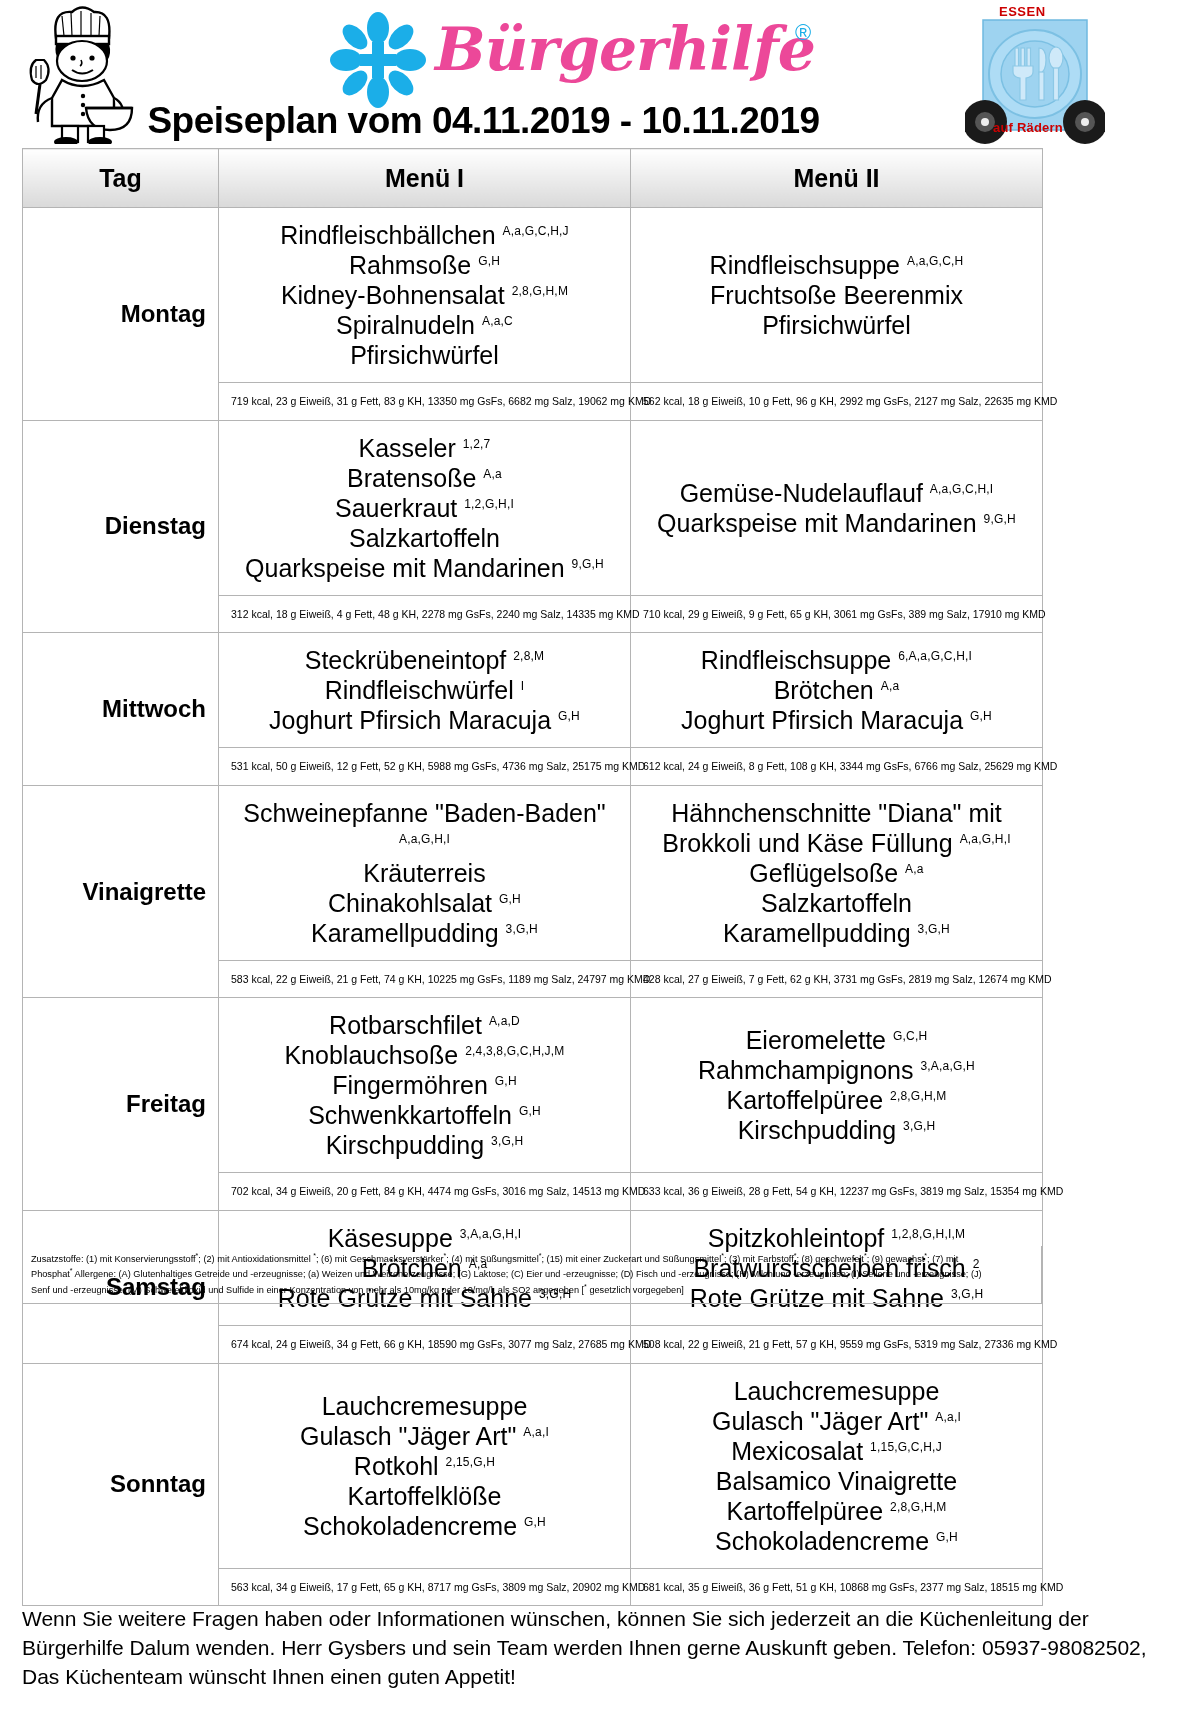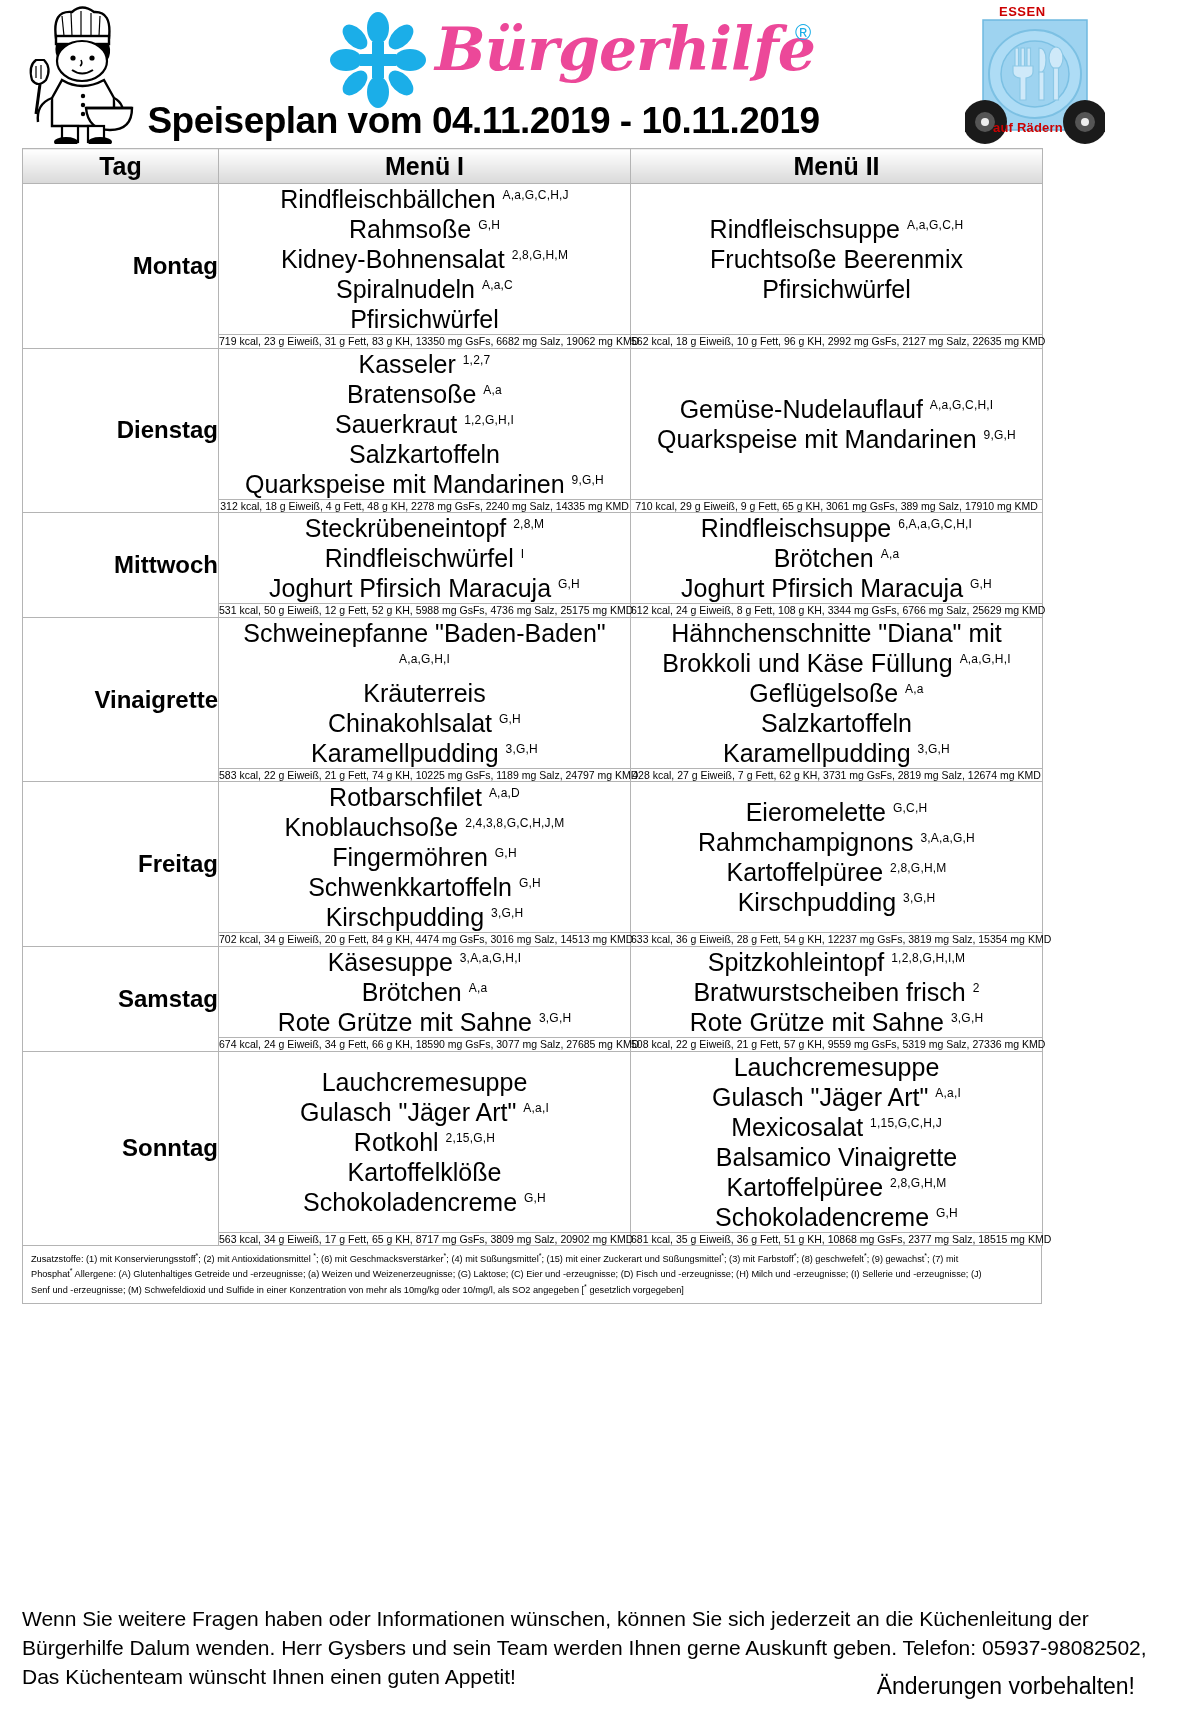--- a/index.html
+++ b/index.html
@@ -106,21 +106,21 @@
     position: absolute;
     left: 22px;
     top: 148px;
     width: 1020px;
     border-collapse: collapse;
     table-layout: fixed;
   }
   .menu-table td, .menu-table th {
     border: 1px solid #b4b4b4;
     vertical-align: middle;
-    padding: 0;
+    padding: 12px;
   }
   .col-day   { width: 196px; }
   .col-menu  { width: 412px; }
 
   thead th {
     height: 34px;
     background: linear-gradient(to bottom, #ffffff 0%, #f0f0f0 40%, #d9d9d9 100%);
     font-size: 25px;
     font-weight: bold;
     text-align: center;
@@ -448,15 +448,14 @@
   <div><span id="lg1">Zusatzstoffe: (1) mit Konservierungsstoff<sup>*</sup>; (2) mit Antioxidationsmittel <sup>*</sup>; (6) mit Geschmacksverstärker<sup>*</sup>; (4) mit Süßungsmittel<sup>*</sup>; (15) mit einer Zuckerart und Süßungsmittel<sup>*</sup>; (3) mit Farbstoff<sup>*</sup>; (8) geschwefelt<sup>*</sup>; (9) gewachst<sup>*</sup>; (7) mit</span></div>
   <div><span id="lg2">Phosphat<sup>*</sup>   Allergene: (A) Glutenhaltiges Getreide und -erzeugnisse; (a) Weizen und Weizenerzeugnisse; (G) Laktose; (C) Eier und -erzeugnisse; (D) Fisch und -erzeugnisse; (H) Milch und -erzeugnisse; (I) Sellerie und -erzeugnisse; (J)</span></div>
   <div><span id="lg3">Senf und -erzeugnisse; (M) Schwefeldioxid und Sulfide in einer Konzentration von mehr als 10mg/kg oder 10/mg/l, als SO2 angegeben   [<sup>*</sup> gesetzlich vorgegeben]</span></div>
 </div>
 
 <div class="footer">
   <div class="footer-row">
     <div>Wenn Sie weitere Fragen haben oder Informationen wünschen, können Sie sich jederzeit an die Küchenleitung der</div>
     <div>Bürgerhilfe Dalum wenden. Herr Gysbers und sein Team werden Ihnen gerne Auskunft geben. Telefon: 05937-98082502,</div>
     <div>Das Küchenteam wünscht Ihnen einen guten Appetit!</div>
-    <div class="aenderungen">Änderungen vorbehalten!</div>
   </div>
 </div>
 
 </body></html>

